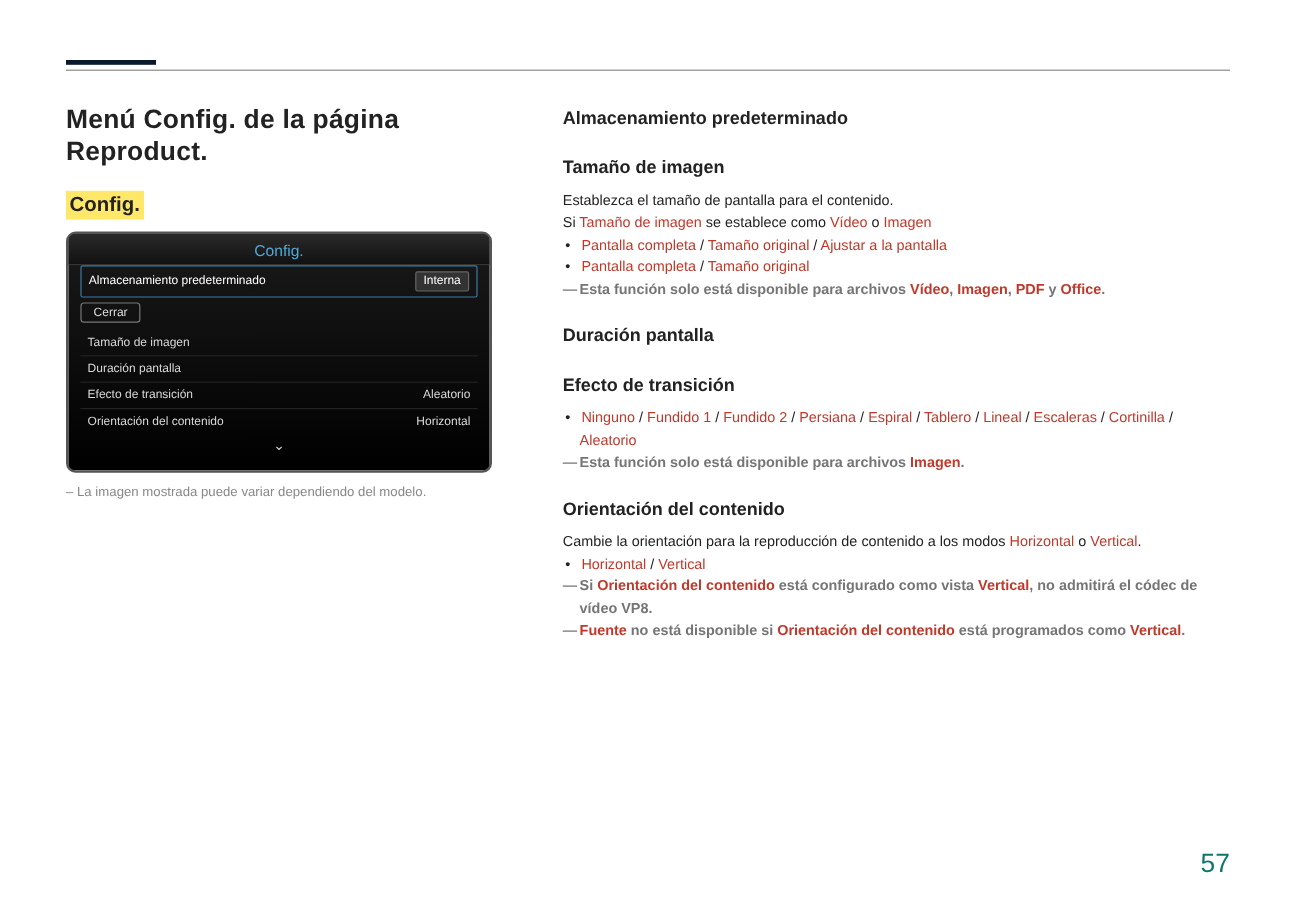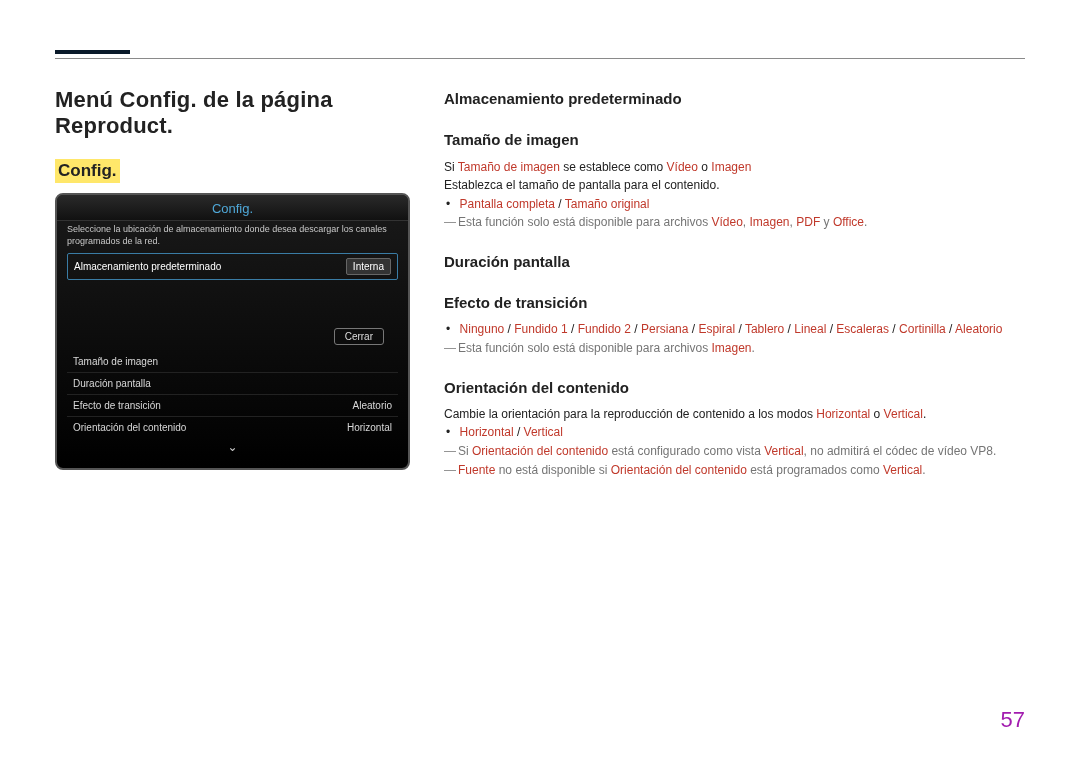--- a/index.html
+++ b/index.html
@@ -1,62 +1,61 @@
 <!DOCTYPE html>
 <html><head>
 <meta charset="utf-8">
 <style>
   * { box-sizing: border-box; margin: 0; padding: 0; }
   body { font-family: Arial, Helvetica, sans-serif; background: #fff; color: #222; width: 1080px; height: 763px; position: relative; }
   .page { padding: 50px 55px 40px 55px; }
   .accent-bar { height: 4px; width: 75px; background: #0a1a2a; margin-bottom: 4px; }
   .top-rule { border-top: 1px solid #8a8a8a; margin-bottom: 28px; }
-  .columns { display: flex; gap: 34px; }
+  .columns { display: flex; gap: 59px; }
   .left { width: 355px; }
   .right { flex: 1; }
   h1 { font-size: 22px; font-weight: 700; margin-bottom: 20px; letter-spacing: 0.2px; }
   .hl { background: #ffe76a; font-size: 17px; font-weight: 600; padding: 2px 3px; display: inline-block; margin-bottom: 10px; }
   .device-shot { width: 355px; border-radius: 8px; background: linear-gradient(#1a1a1a,#000); border: 2px solid #555; overflow: hidden; }
   .ds-title { color: #4fa8d8; text-align: center; font-size: 13px; padding: 6px 0 4px; background: linear-gradient(#2a2a2a,#111); border-bottom: 1px solid #333; }
   .ds-sub { color: #c8c8c8; font-size: 9px; padding: 3px 10px 6px; line-height: 1.3; }
   .ds-menu { padding: 0 10px 8px; }
   .ds-row { display: flex; justify-content: space-between; font-size: 10px; color: #d8d8d8; padding: 5px 6px; border-bottom: 1px solid #222; }
   .ds-row.sel { color: #fff; }
   .ds-sel-wrap { display: flex; align-items: center; gap: 6px; }
   .ds-sel-box { border: 1px solid #666; color: #fff; font-size: 10px; padding: 2px 6px; background: #333; border-radius: 2px; }
-  .ds-close { text-align: right; padding: 2px 14px 6px 0; margin-top: 44px; }
+  .ds-close { text-align: left; padding: 2px 14px 6px 0; }
   .ds-close-btn { display: inline-block; border: 1px solid #777; color: #ddd; font-size: 10px; padding: 2px 10px; border-radius: 3px; }
   .ds-chevron { text-align: center; color: #ccc; font-size: 12px; padding: 2px 0 6px; }
   .caption { color: #888; font-size: 11px; margin-top: 10px; }
   h2 { font-size: 15px; font-weight: 600; margin-top: 0; margin-bottom: 6px; }
   .sect { margin-bottom: 18px; }
   .body { font-size: 12px; line-height: 1.55; }
   .r { color: #c0392b; }
-  .g { color: #757575; }
+  .g { color: #757575; font-weight: bold; }
   ul.bul { list-style: none; padding-left: 14px; }
   ul.bul li::before { content: "•"; margin-left: -12px; margin-right: 6px; }
   .note { padding-left: 14px; position: relative; }
   .note::before { content: "―"; position: absolute; left: 0; color: #888; }
-  .pagenum { position: absolute; right: 55px; bottom: 30px; font-size: 22px; color: #a21caf; }
+  .pagenum { position: absolute; right: 55px; bottom: 30px; font-size: 22px; color: #0f766e; }
   .ds-head-row { display:flex; justify-content:space-between; align-items:center; border:1px solid #3a7ca5; border-radius:2px; padding:4px 6px; }
 </style>
 </head>
 <body>
 
 <div class="page">
   <div class="accent-bar"></div>
   <div class="top-rule"></div>
   <div class="columns">
     <div class="left">
       <h1>Menú Config. de la página Reproduct.</h1>
       <span class="hl">Config.</span>
 
       <div class="device-shot">
         <div class="ds-title">Config.</div>
-        <div class="ds-sub">Seleccione la ubicación de almacenamiento donde desea descargar los canales programados de la red.</div>
         <div class="ds-menu">
           <div class="ds-sel-wrap" style="gap:8px;">
             <div class="ds-head-row" style="flex:1;">
               <span class="ds-row sel" style="border:none;padding:0;">Almacenamiento predeterminado</span>
               <span class="ds-sel-box">Interna</span>
             </div>
           </div>
           <div class="ds-close"><span class="ds-close-btn">Cerrar</span></div>
           <div class="ds-row">
             <span>Tamaño de imagen</span>
@@ -71,34 +70,40 @@
             <span>Aleatorio</span>
           </div>
           <div class="ds-row" style="border-bottom:none;">
             <span>Orientación del contenido</span>
             <span>Horizontal</span>
           </div>
           <div class="ds-chevron">⌄</div>
         </div>
       </div>
 
+      <div class="caption">– La imagen mostrada puede variar dependiendo del modelo.</div>
     </div>
 
     <div class="right body">
 
       <div class="sect">
         <h2>Almacenamiento predeterminado</h2>
       </div>
 
       <div class="sect">
         <h2>Tamaño de imagen</h2>
+        <p>Establezca el tamaño de pantalla para el contenido.</p>
         <p>
           <span>Si </span><span class="r">Tamaño de imagen</span><span> se establece como </span><span class="r">Vídeo</span><span> o </span><span class="r">Imagen</span>
         </p>
-        <p>Establezca el tamaño de pantalla para el contenido.</p>
+        <ul class="bul">
+            <li>
+          <span class="r">Pantalla completa</span><span> / </span><span class="r">Tamaño original</span><span> / </span><span class="r">Ajustar a la pantalla</span>
+        </li>
+          </ul>
         <ul class="bul">
             <li>
           <span class="r">Pantalla completa</span><span> / </span><span class="r">Tamaño original</span>
         </li>
           </ul>
         <p class="note g">
           <span>Esta función solo está disponible para archivos </span><span class="r">Vídeo</span><span>, </span><span class="r">Imagen</span><span>, </span><span class="r">PDF</span><span> y </span><span class="r">Office</span><span>.</span>
         </p>
       </div>
 

